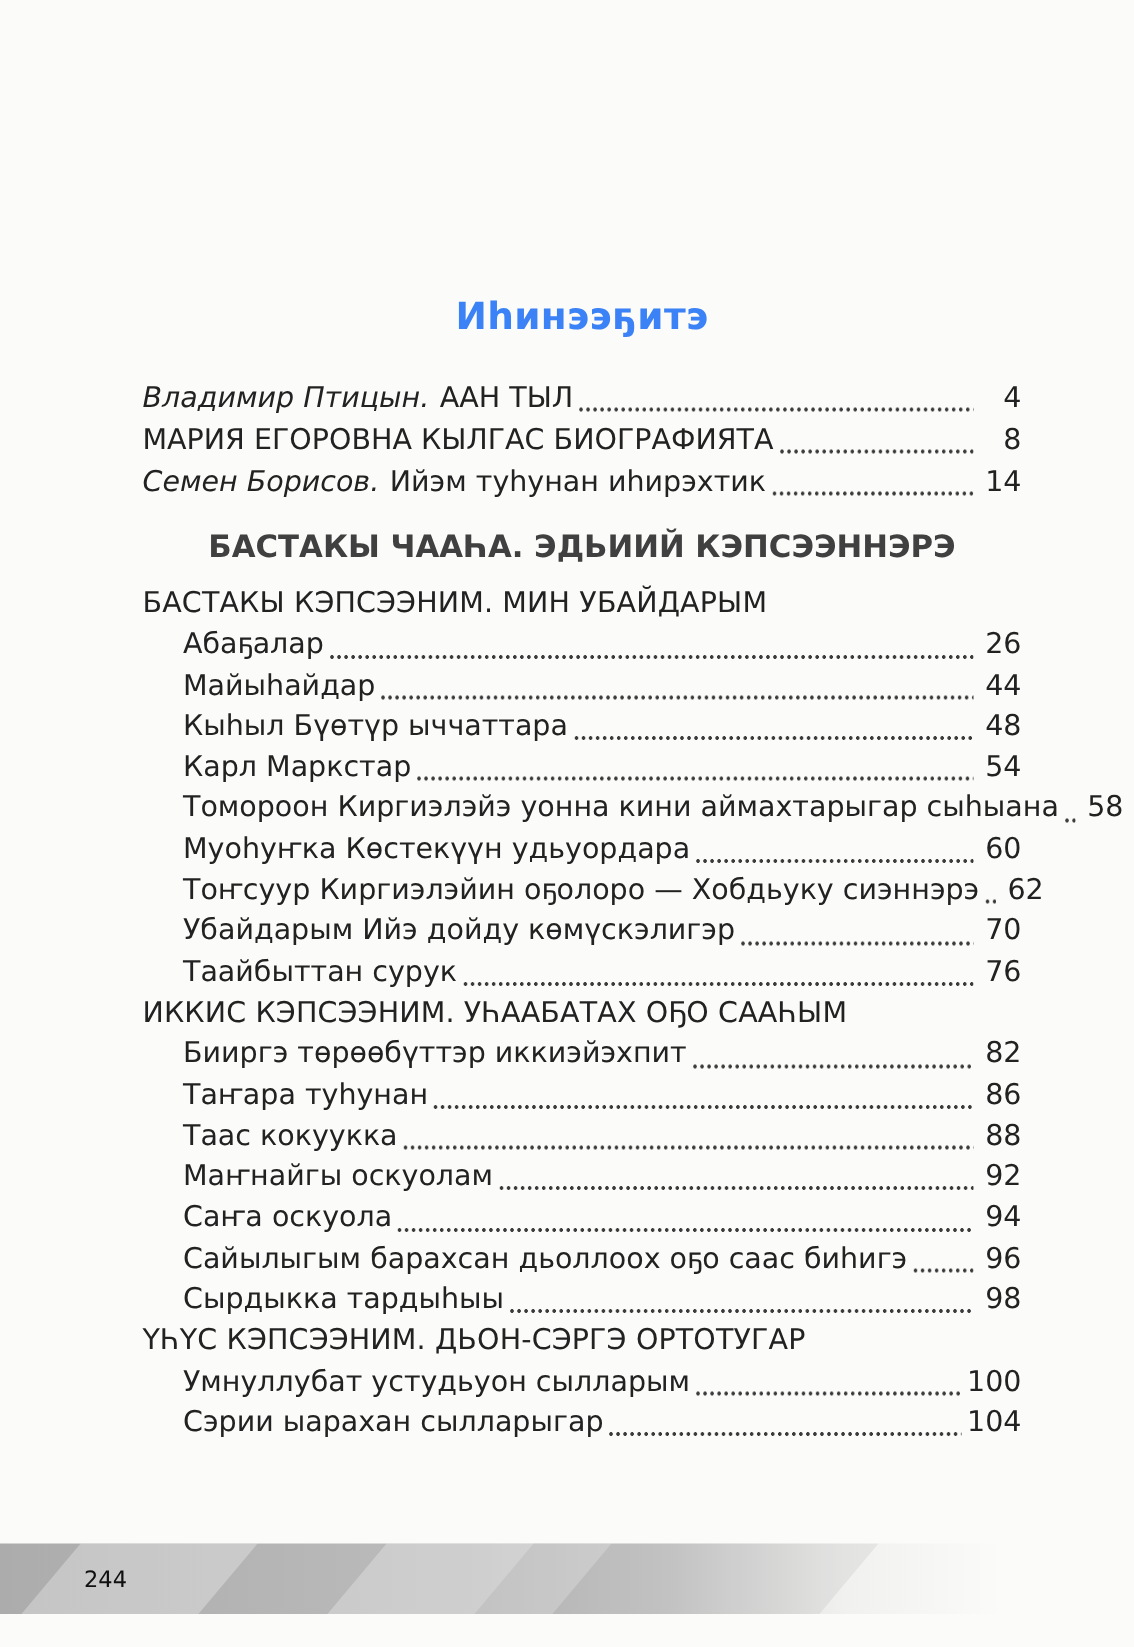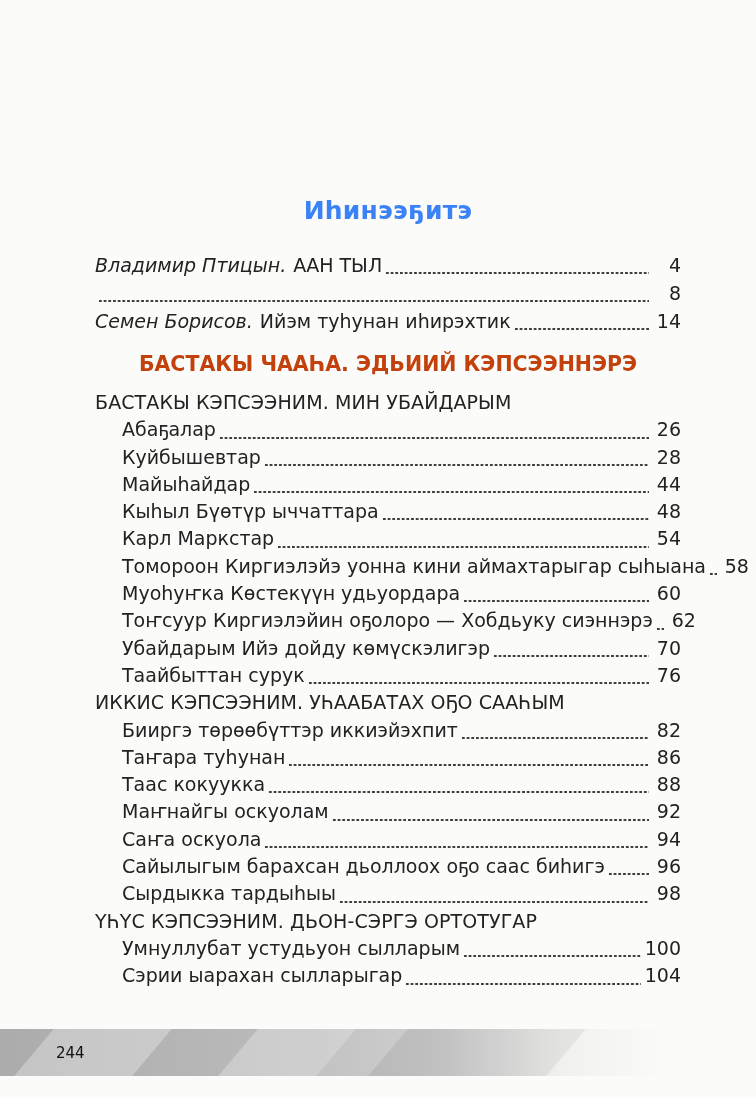--- a/index.html
+++ b/index.html
@@ -18,21 +18,21 @@
   .author{font-style:italic;margin-right:7px;}
   .author:empty{display:none;margin:0;}
   .dots{
     flex:1;min-width:8px;height:20px;margin:0 4px 0 3px;
     background-image:radial-gradient(circle,#3b3b3b 1.05px,rgba(0,0,0,0) 1.4px);
     background-size:4.7px 4px;background-repeat:repeat-x;
     background-position:left bottom 4px;
   }
   .pg{min-width:28px;text-align:right;white-space:nowrap;}
   .part-heading{
-    font-size:20.5px;font-weight:bold;text-align:center;color:#c2410c;
+    font-size:20.5px;font-weight:bold;text-align:center;color:#404040;
     margin:17px 0 13px 0;
   }
   .ind{padding-left:27px;}
   .sec .label{letter-spacing:.1px;}
   .footer{
     position:absolute;left:0;top:1029px;width:720px;height:47px;overflow:hidden;
     background:linear-gradient(to right,#acacac 0%,#b5b5b5 25%,#bdbdbd 45%,
       #cecece 62%,rgba(228,228,228,.45) 78%,rgba(255,255,255,0) 93%);
   }
   .stripe{position:absolute;top:-12px;bottom:-12px;transform:skewX(-40deg);}
@@ -52,44 +52,40 @@
 
     <h1 class="toc-title">Иһинээҕитэ</h1>
 
     <div class="front">
       <div class="row">
         <span class="label"><i class="author">Владимир Птицын.</i><span>ААН ТЫЛ</span></span>
         <span class="dots"></span>
         <span class="pg">4</span>
       </div>
       <div class="row">
+        <span class="label"><span>МАРИЯ ЕГОРОВНА КЫЛГАС БИОГРАФИЯТА</span></span>
         <span class="dots"></span>
         <span class="pg">8</span>
       </div>
       <div class="row">
         <span class="label"><i class="author">Семен Борисов.</i><span>Ийэм туһунан иһирэхтик</span></span>
         <span class="dots"></span>
         <span class="pg">14</span>
       </div>
     </div>
 
     <div class="part-heading">БАСТАКЫ ЧААҺА. ЭДЬИИЙ КЭПСЭЭННЭРЭ</div>
 
     <div class="row sec">
       <span class="label">БАСТАКЫ КЭПСЭЭНИМ. МИН УБАЙДАРЫМ</span>
     </div>
     <div class="row ind">
         <span class="label">Абаҕалар</span>
         <span class="dots"></span>
         <span class="pg">26</span>
-      </div>
-    <div class="row ind">
-        <span class="label">Куйбышевтар</span>
-        <span class="dots"></span>
-        <span class="pg">28</span>
       </div>
     <div class="row ind">
         <span class="label">Майыһайдар</span>
         <span class="dots"></span>
         <span class="pg">44</span>
       </div>
     <div class="row ind">
         <span class="label">Кыһыл Бүөтүр ыччаттара</span>
         <span class="dots"></span>
         <span class="pg">48</span>

